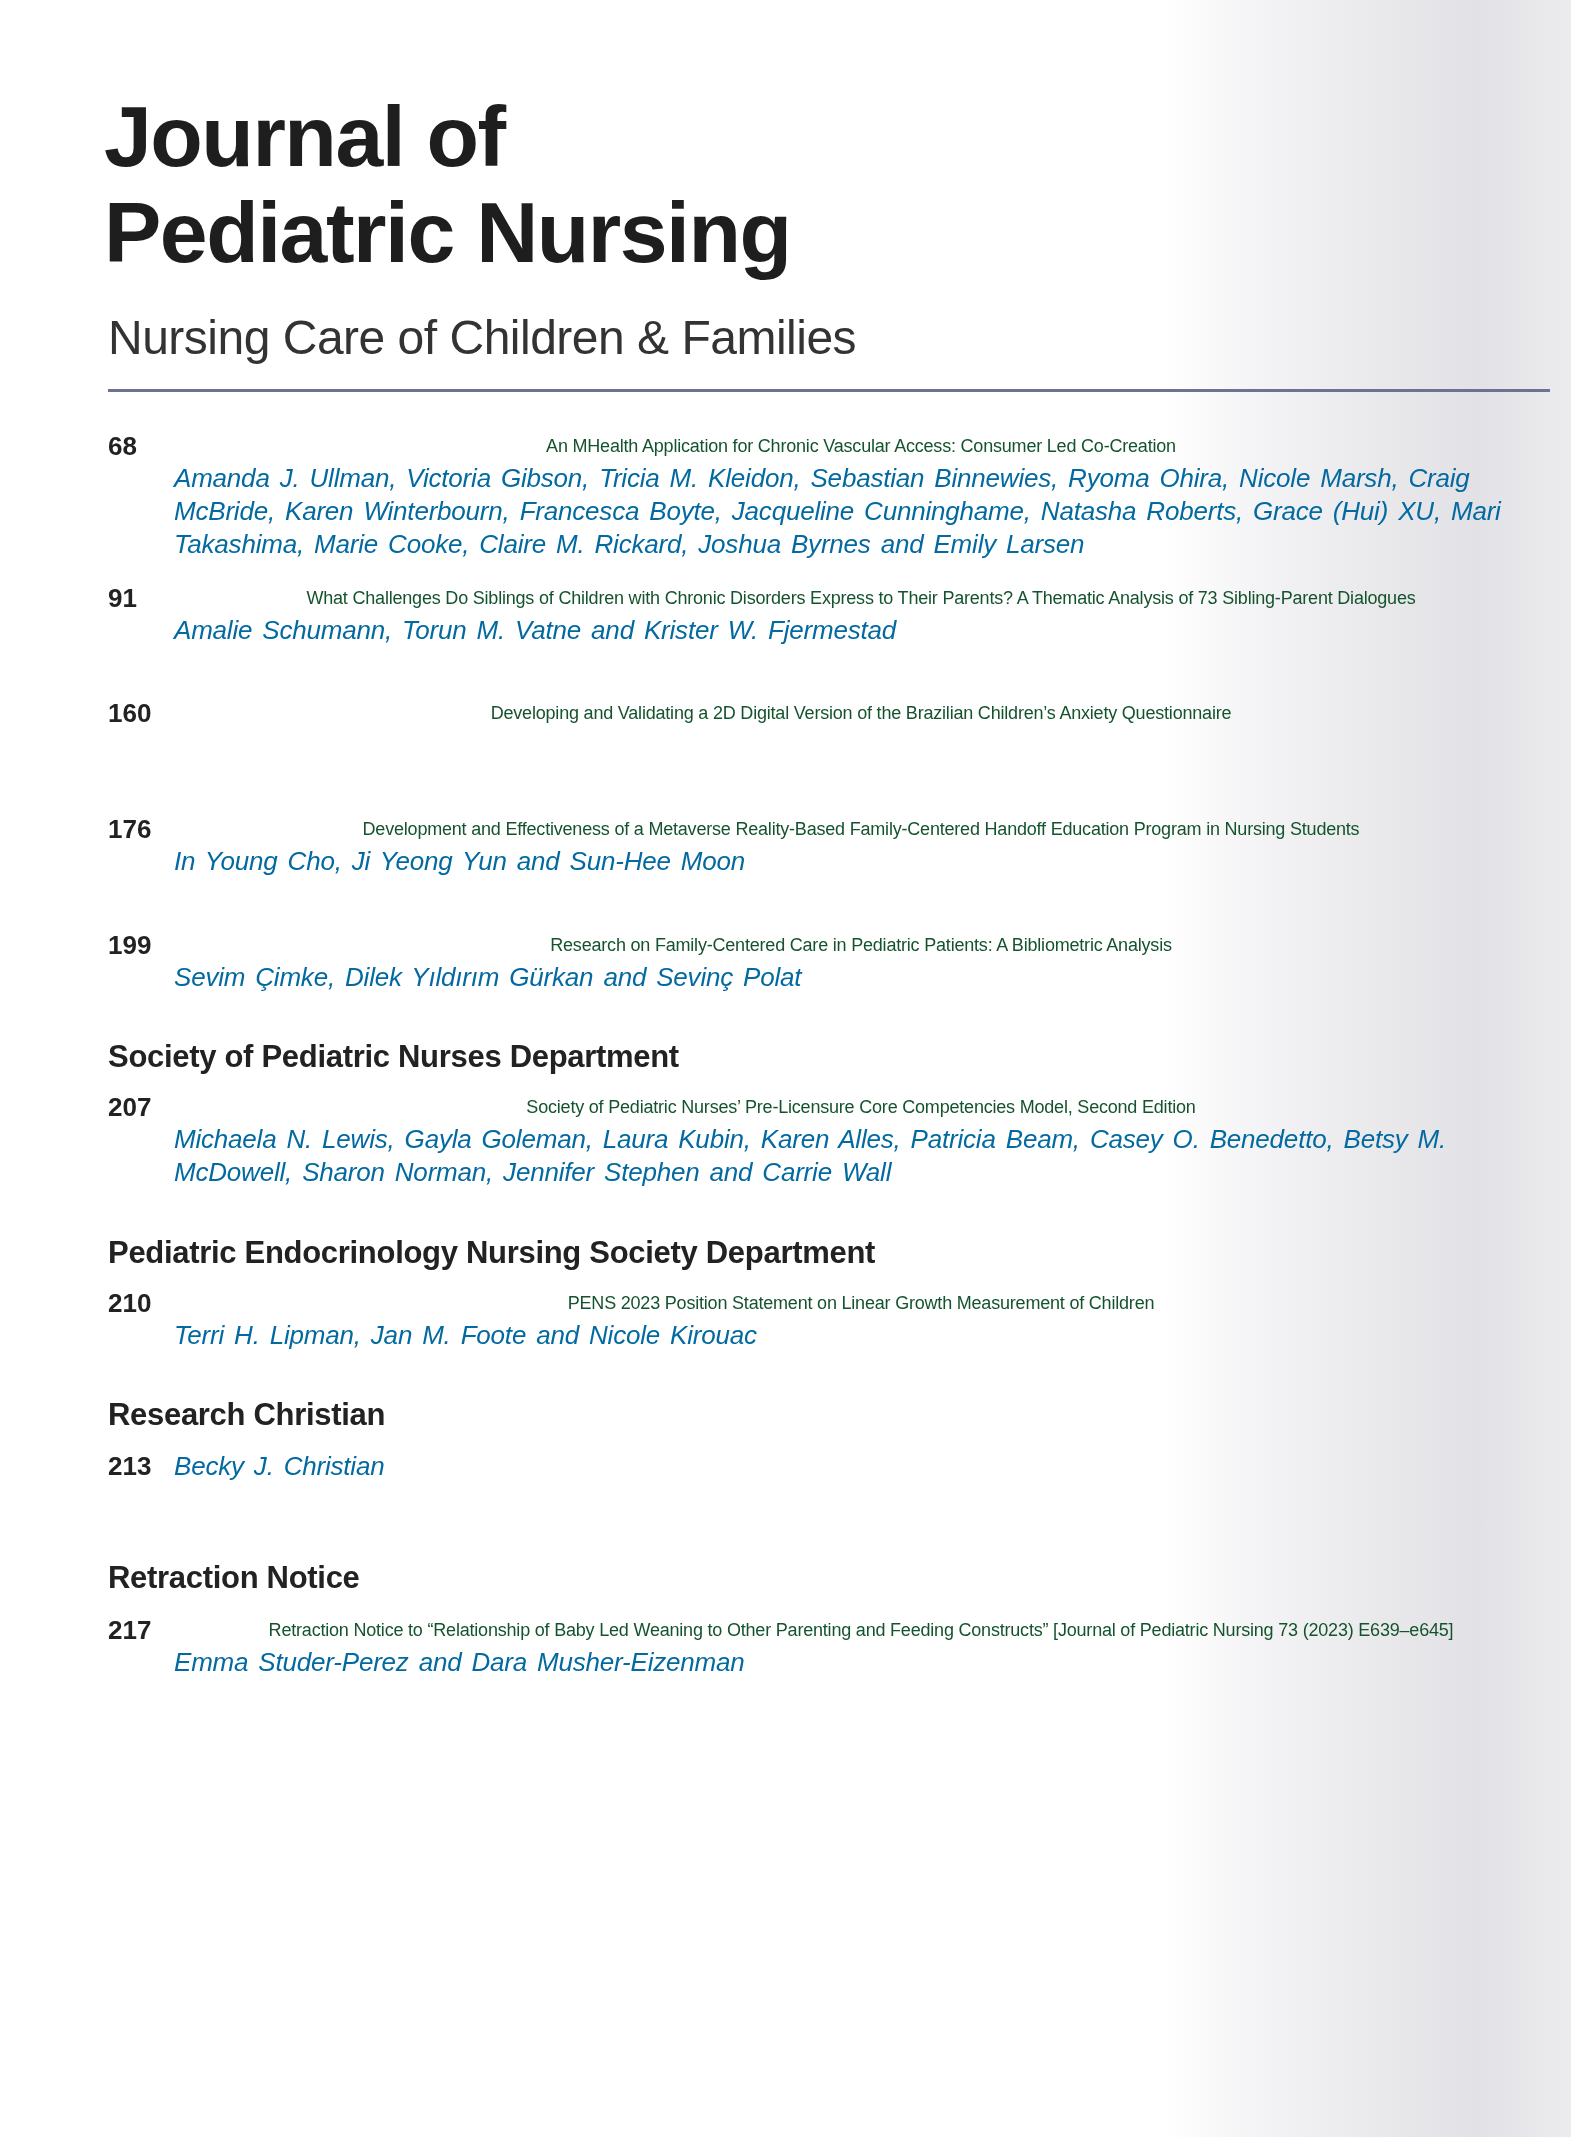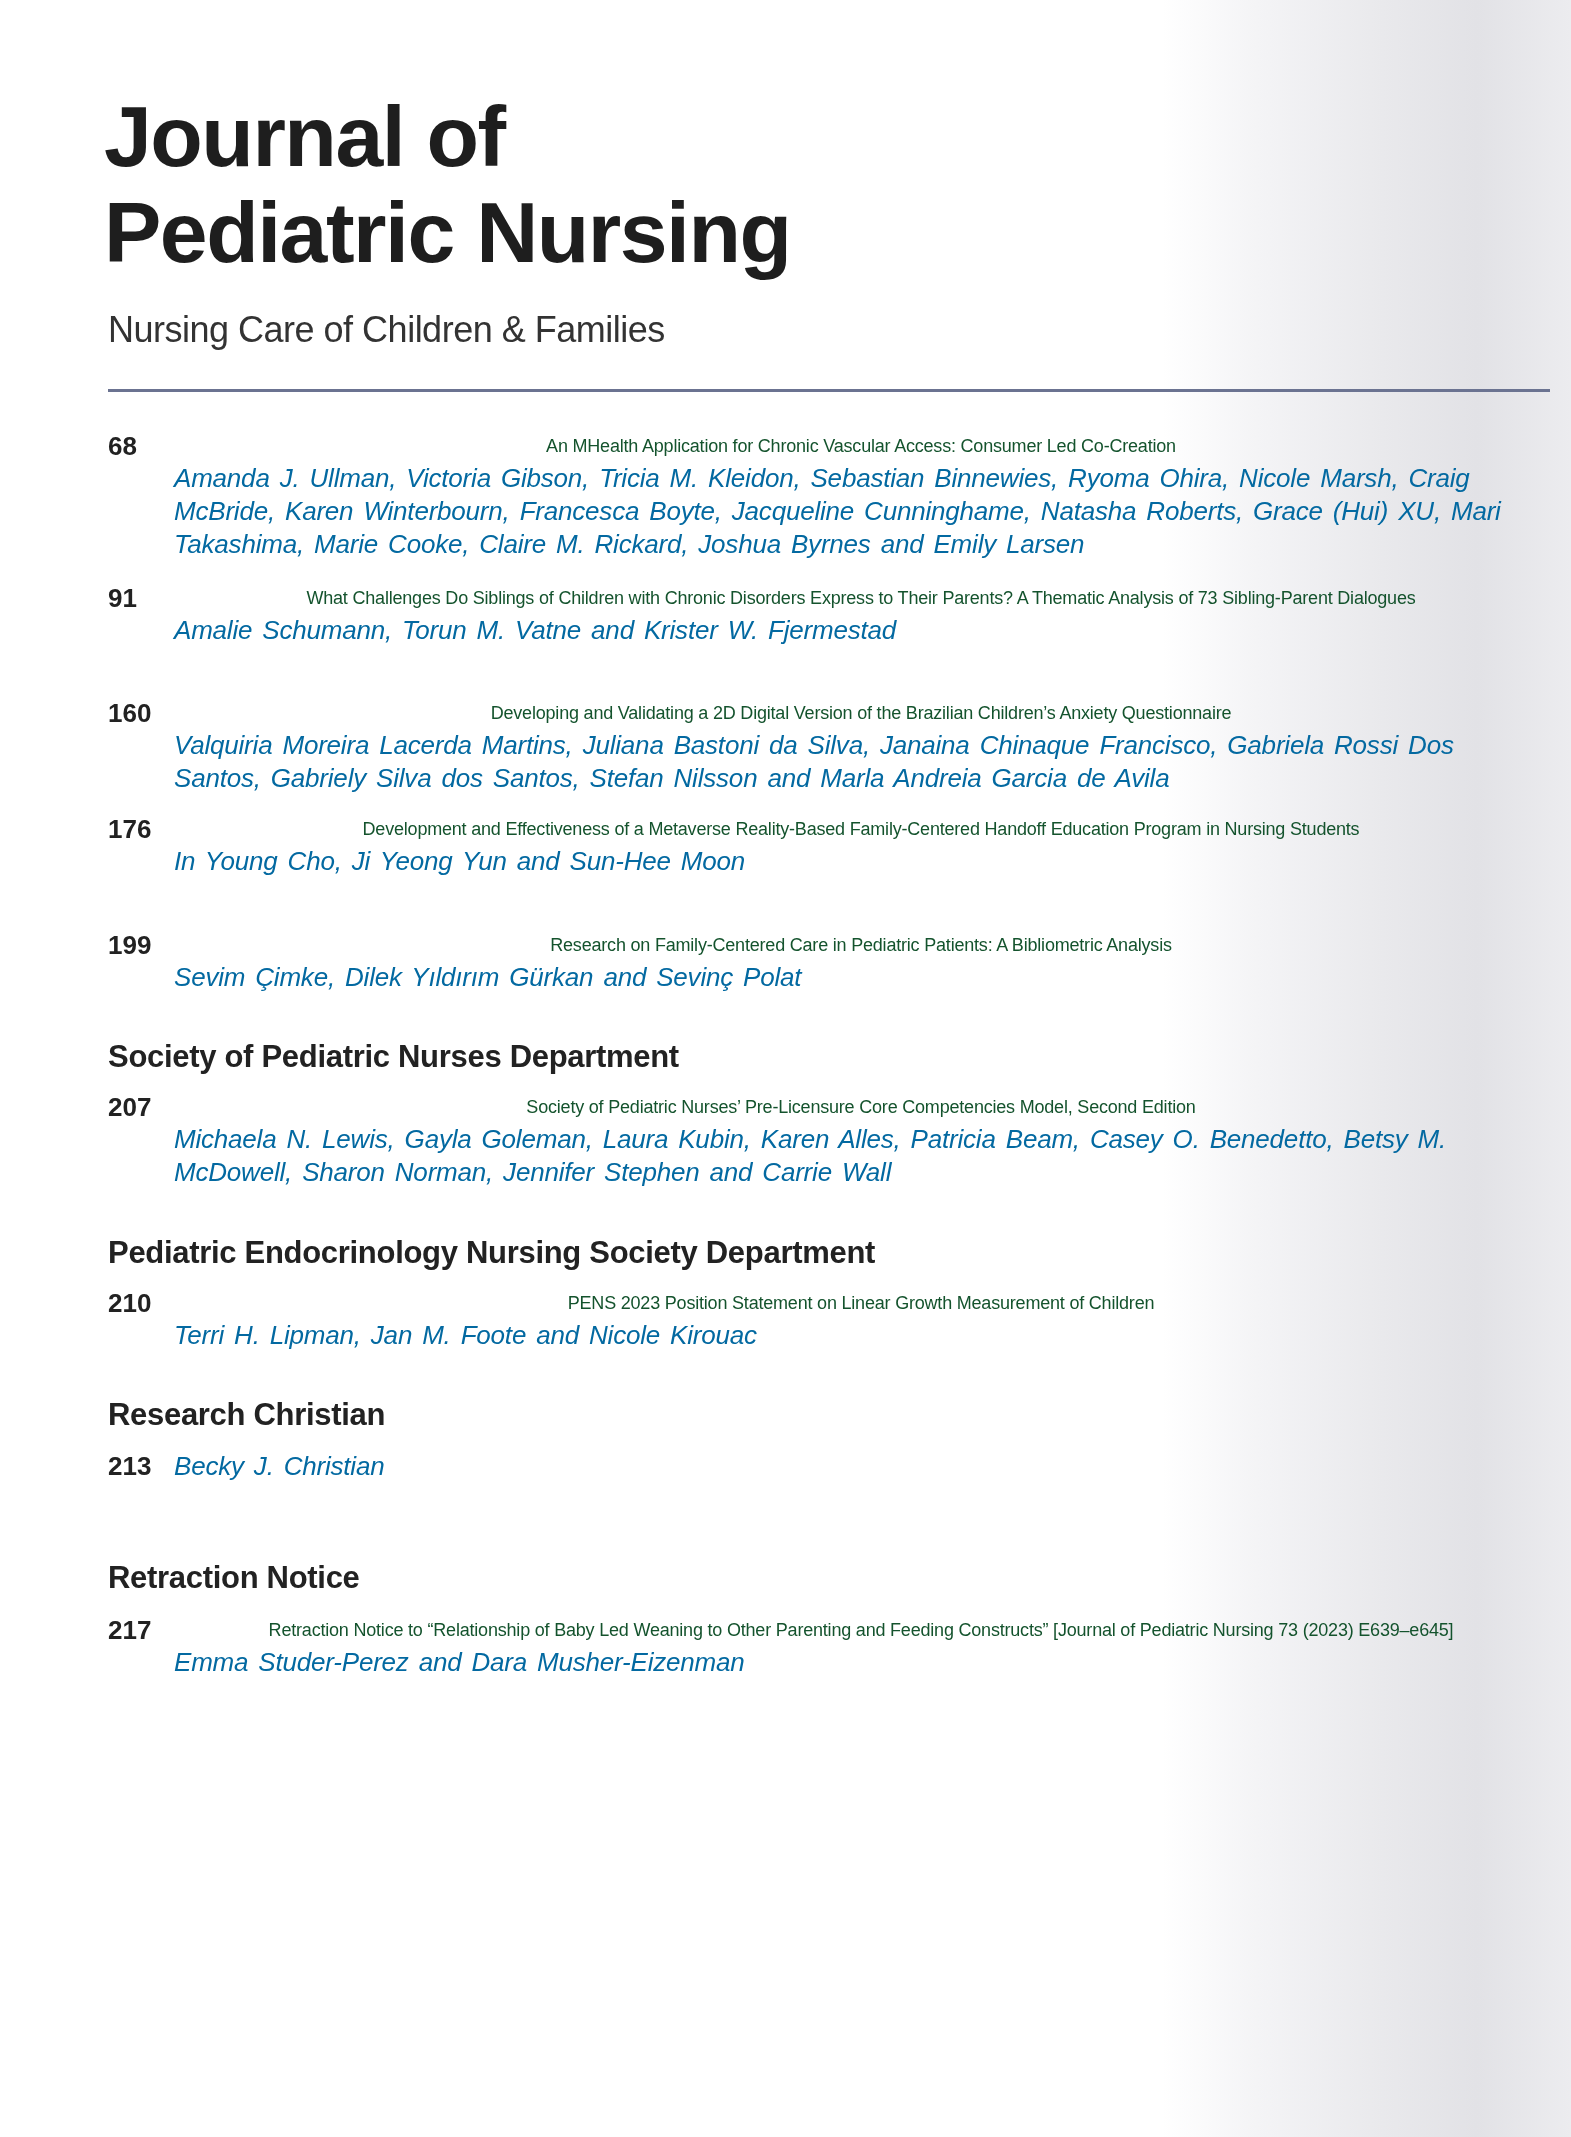--- a/index.html
+++ b/index.html
@@ -9,22 +9,22 @@
     font-family: "Liberation Sans", sans-serif;
     color:#222;
   }
   .page-title {
     position:absolute; left:104px; top:88px;
     font-family:"Liberation Sans", sans-serif; font-weight:bold;
     font-size:86px; line-height:96px; letter-spacing:-1.5px; color:#1e1e1e;
   }
   .page-title div { white-space:nowrap; }
   .subtitle {
-    position:absolute; left:108px; top:306px;
-    font-size:36px; line-height:48px; color:#333; letter-spacing:-0.5px;
+    position:absolute; left:108px; top:314px;
+    font-size:48px; line-height:48px; color:#333; letter-spacing:-0.5px;
   }
   .rule {
     position:absolute; left:108px; top:389px; width:1442px; height:3px;
     background:#6b7391;
   }
   .toc { position:absolute; left:0; top:0; width:100%; }
   .entry { position:absolute; left:108px; width:1440px; }
   .entry .num {
     position:absolute; left:0; top:0; width:64px;
     font-weight:bold; font-size:26px; line-height:33px; color:#222;
@@ -67,21 +67,20 @@
     <div class="body">
       <div class="title">What Challenges Do Siblings of Children with Chronic Disorders Express to Their Parents? A Thematic Analysis of 73 Sibling-Parent Dialogues</div>
       <div class="authors">Amalie Schumann, Torun M. Vatne and Krister W. Fjermestad</div>
     </div>
   </div>
 
   <div class="entry" style="top:697px;">
     <div class="num">160</div>
     <div class="body">
       <div class="title">Developing and Validating a 2D Digital Version of the Brazilian Children’s Anxiety Questionnaire</div>
-      <div class="authors">Valquiria Moreira Lacerda Martins, Juliana Bastoni da Silva, Janaina Chinaque Francisco, Gabriela Rossi Dos Santos, Gabriely Silva dos Santos, Stefan Nilsson and Marla Andreia Garcia de Avila</div>
     </div>
   </div>
 
   <div class="entry" style="top:813px;">
     <div class="num">176</div>
     <div class="body">
       <div class="title">Development and Effectiveness of a Metaverse Reality-Based Family-Centered Handoff Education Program in Nursing Students</div>
       <div class="authors">In Young Cho, Ji Yeong Yun and Sun-Hee Moon</div>
     </div>
   </div>

